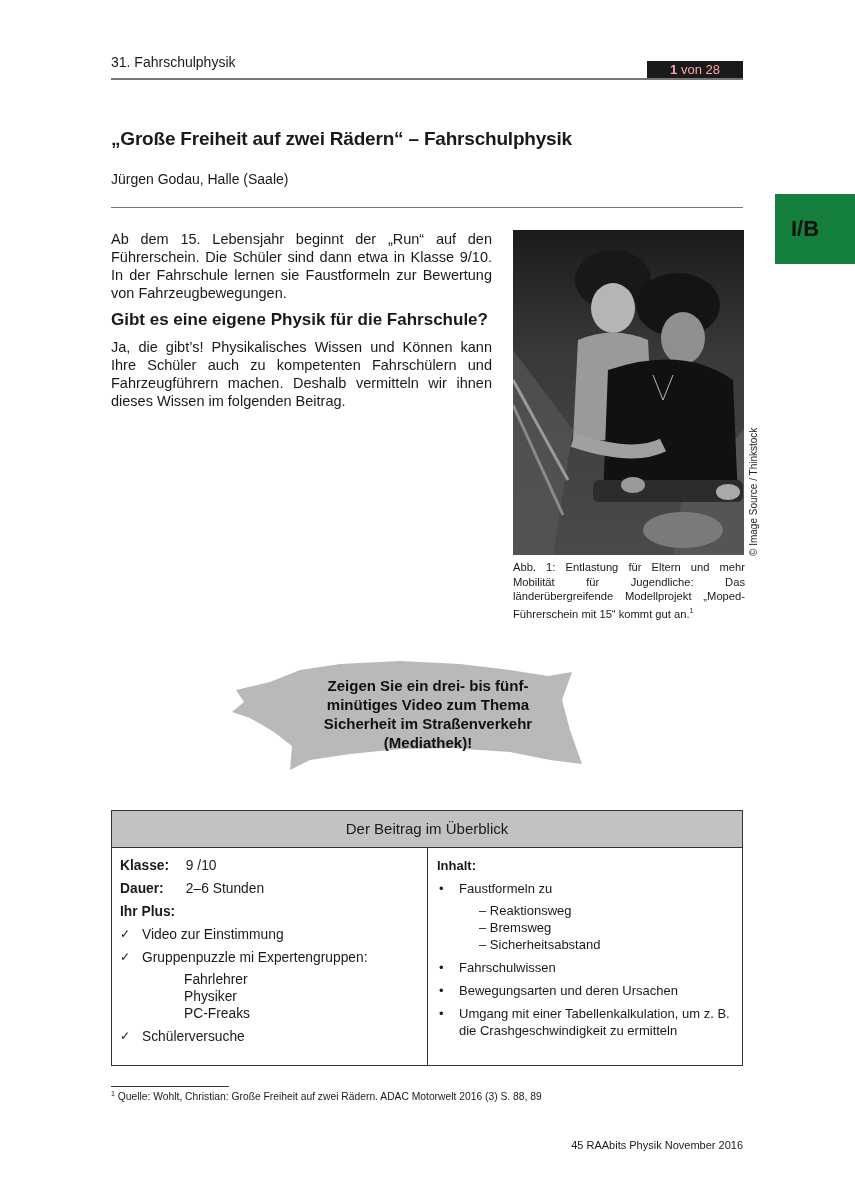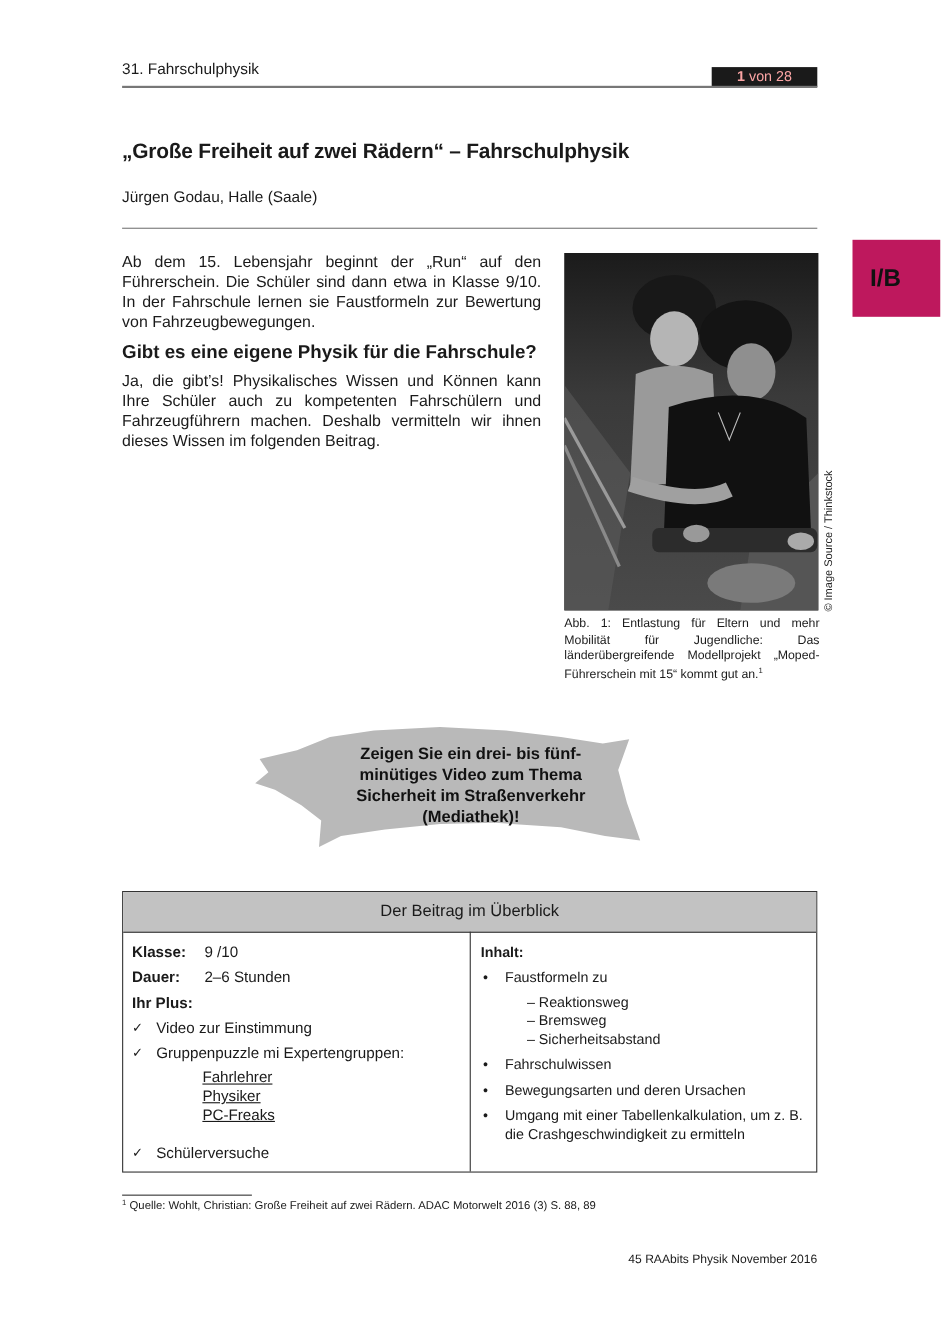--- a/index.html
+++ b/index.html
@@ -13,21 +13,21 @@
                 font-size:13px; text-align:center; line-height:18px; }
   #page-badge b { font-weight:bold; }
   #head-rule { left:111px; top:78px; width:632px; height:2px; background:#777; }
 
   
   #doc-title { left:111px; top:128px; font-size:19px; font-weight:bold; letter-spacing:-0.2px; }
   #doc-author { left:111px; top:171px; font-size:14px; }
   #title-rule { left:111px; top:207px; width:632px; height:1px; background:#777; }
 
   
-  #side-tab { left:775px; top:218px; width:80px; height:70px; background:#be185d; }
+  #side-tab { left:775px; top:194px; width:80px; height:70px; background:#15803d; }
   #side-tab span { position:absolute; left:16px; top:22px; font-size:22px; font-weight:bold; color:#111; }
 
   
   #intro { left:111px; top:230px; width:381px; font-size:14.5px; line-height:18px; text-align:justify; }
   #intro p { margin:0 0 9px 0; }
   #intro p.q { font-weight:bold; font-size:17px; }
 
   
   #photo { left:513px; top:230px; width:231px; height:325px; background:#2a2a2a; overflow:hidden; }
   #photo svg { display:block; }
@@ -46,21 +46,21 @@
   #ov-head { position:absolute; left:0; top:0; right:0; height:36px; background:#c2c2c2;
              border-bottom:1px solid #333; text-align:center; line-height:36px;
              font-size:15px; font-weight:normal; }
   #ov-divider { position:absolute; left:315px; top:36px; bottom:0; width:1px; background:#333; }
   #ov-left { position:absolute; left:8px; top:46px; width:300px; font-size:13.8px; line-height:17px; }
   #ov-right { position:absolute; left:325px; top:46px; width:300px; font-size:13px; line-height:17px; }
   .row { margin-bottom:6px; }
   .lbl { font-weight:bold; display:inline-block; }
   .chk { display:flex; margin-bottom:6px; }
   .chk .mark { width:22px; flex:none; font-size:12px; }
-  .sub { padding-left:64px; margin:-1px 0 18px 0;text-decoration:underline; }
+  .sub { padding-left:64px; margin:-1px 0 6px 0; }
   .bul { display:flex; margin-bottom:6px; }
   .bul .dot { width:20px; flex:none; padding-left:2px; }
   .dash { padding-left:42px; margin:-1px 0 6px 0; }
 
   
   #fn-rule { left:111px; top:1086px; width:118px; height:1px; background:#333; }
   #footnote { left:111px; top:1090px; font-size:10.3px; }
   #footnote sup { font-size:7px; }
   #footer { left:568px; top:1139px; width:175px; text-align:right; font-size:11px; }
 </style>

